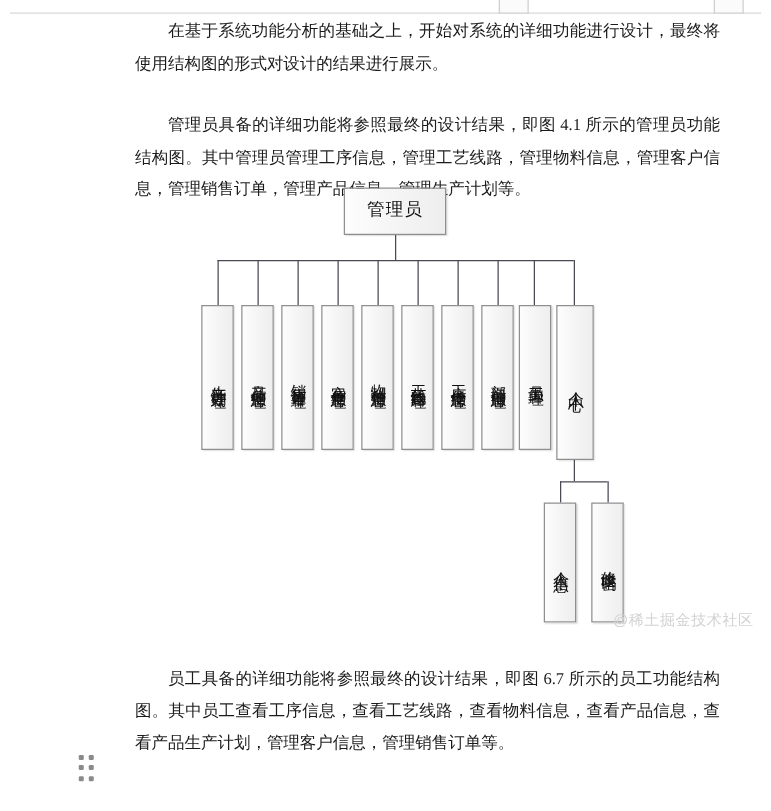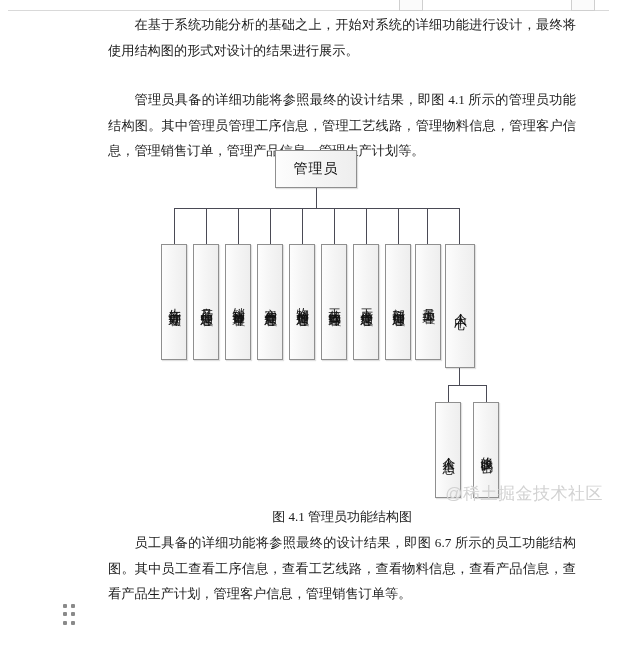--- a/index.html
+++ b/index.html
@@ -61,21 +61,21 @@
     height: 4px;
     background: #8a8a8a;
     border-radius: 1px;
   }
 
   .watermark {
     position: absolute;
     right: 14px;
     bottom: 8px;
     font-family: "Liberation Sans", "DejaVu Sans", sans-serif;
-    font-size: 17px;
+    font-size: 12px;
     color: #d2d2d2;
     letter-spacing: 0.5px;
     white-space: nowrap;
   }
 
   
   .doc-text {
     position: absolute;
     left: 108px;
     width: 468px;
@@ -217,21 +217,20 @@
 
     <div class="node vert" style="left:435px; top:262px; width:26px; height:96px;">
       <span>个人信息</span>
     </div>
     <div class="node vert" style="left:473px; top:262px; width:26px; height:96px;">
       <span>修改密码</span>
     </div>
 
   </div>
 
-  <div class="fig-caption">图 4.1 管理员功能结构图</div>
 
   <div class="doc-text" id="para-4">
     <p class="indent">员工具备的详细功能将参照最终的设计结果，即图 6.7 所示的员工功能结构图。其中员工查看工序信息，查看工艺线路，查看物料信息，查看产品信息，查看产品生产计划，管理客户信息，管理销售订单等。</p>
   </div>
 
   <div class="grip-handle">
     <i></i>
     <i></i>
     <i></i>
     <i></i>

